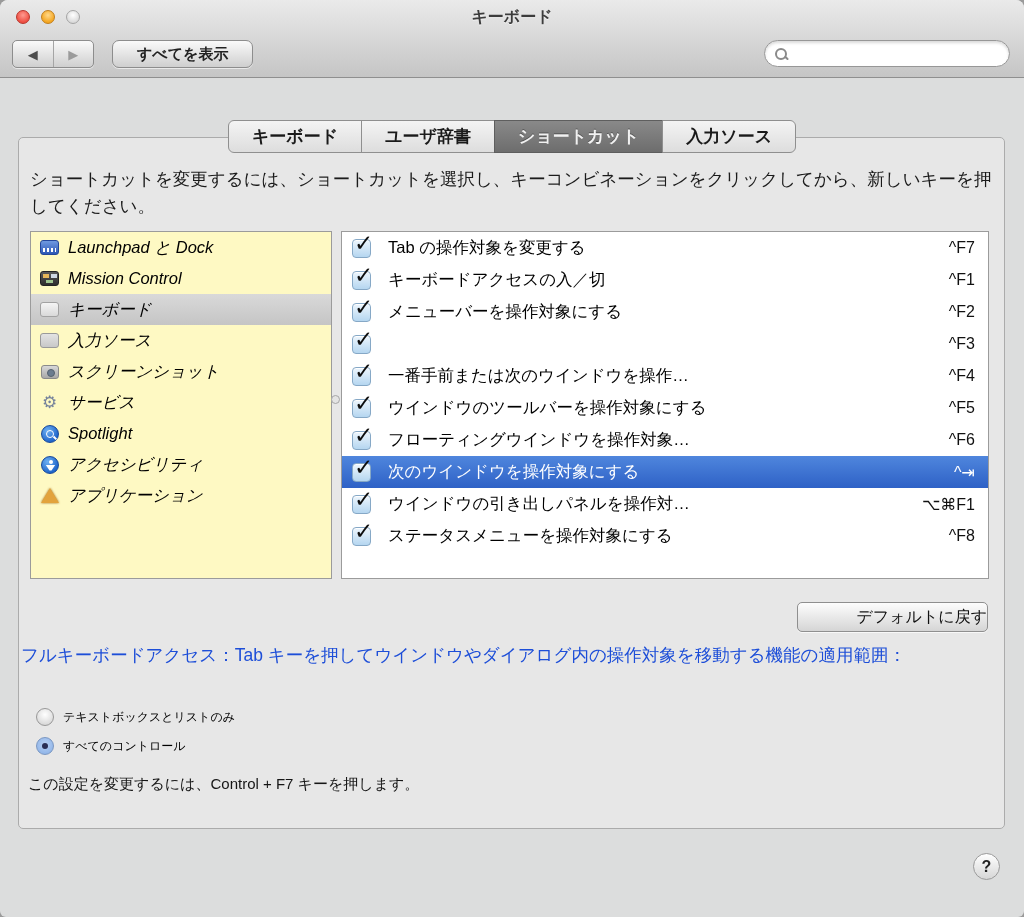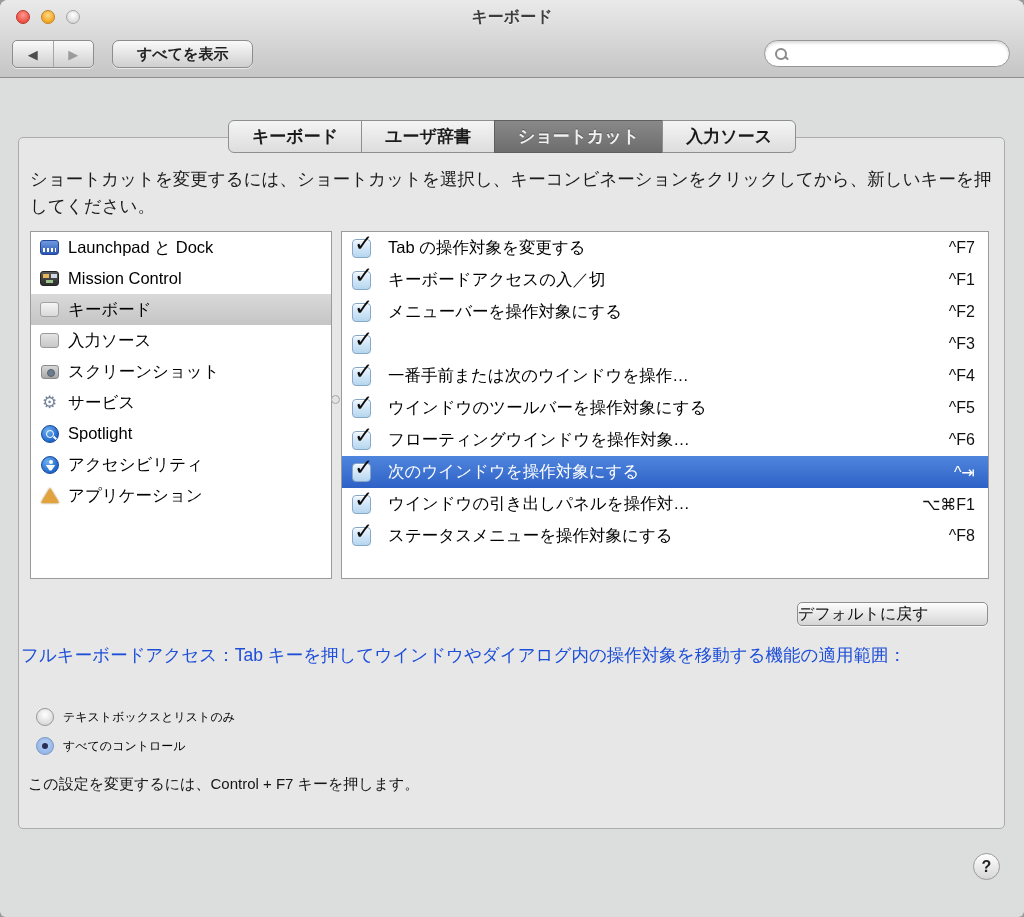--- a/index.html
+++ b/index.html
@@ -72,21 +72,21 @@
     background:linear-gradient(#898989,#6d6d6d); color:#f1f1f1;
     border-color:#5e5e5e; text-shadow:0 -1px 0 rgba(0,0,0,.35);
   }
   .instruction {
     position:absolute; left:30px; top:166px; width:968px;
     font-size:17.5px; line-height:1.55; color:#1b1b1b; z-index:2;
   }
   
   .sourcelist {
     position:absolute; left:30px; top:231px; width:302px; height:348px;
-    background:#ffffff; border:1px solid #9b9b9b; overflow:hidden; z-index:2;
+    background:#fef9c3; border:1px solid #9b9b9b; overflow:hidden; z-index:2;font-style:italic;
   }
   .src-item { height:31px; display:flex; align-items:center; padding-left:9px; gap:9px;
     font-size:16.5px; color:#000; }
   .src-item.selected { background:linear-gradient(#d9d9d9,#c5c5c5); }
   .src-icon { width:19px; height:19px; flex:0 0 19px; display:flex; align-items:center; justify-content:center; }
   .ic-rect { width:19px; height:15px; border-radius:3px; }
   .ic-dock { background:linear-gradient(#6f9ae0,#2c57b5); border:1px solid #24479a; position:relative; }
   .ic-dock::after { content:""; position:absolute; left:2px; bottom:2px; width:13px; height:4px;
     background:repeating-linear-gradient(90deg,#fff 0 2px,transparent 2px 4px); }
   .ic-mc { background:linear-gradient(#5a5a5a,#2d2d2d); border:1px solid #222; position:relative; }
@@ -123,23 +123,23 @@
   .sc-row.selected { background:linear-gradient(#4f86dd,#2e61c6); }
   .sc-check { position:relative; width:19px; height:19px; flex:0 0 19px; border-radius:4px;
     background:linear-gradient(#eef6fd,#b5d6f0); border:1px solid #86a8c6;
     box-shadow:inset 0 1px 0 #fff; }
   .sc-check .mark { position:absolute; left:1px; top:-8px; font-size:23px; font-weight:bold; color:#0d0d0d; line-height:1; }
   .sc-label { margin-left:17px; font-size:16.5px; color:#000; white-space:nowrap; overflow:hidden; }
   .sc-key { margin-left:auto; font-size:16px; color:#111; white-space:nowrap; }
   .sc-row.selected .sc-label, .sc-row.selected .sc-key { color:#fff; }
   
   .defaults-btn {
-    position:absolute; left:797px; top:602px; width:191px; height:24px; z-index:2;
+    position:absolute; left:797px; top:602px; width:191px; height:30px; z-index:2;
     background:linear-gradient(#fdfdfd,#d5d5d5); border:1px solid #8f8f8f; border-radius:5px;
-    font-size:16px; color:#111; display:flex; align-items:center; justify-content:flex-start;
+    font-size:16px; color:#111; display:flex; align-items:center; justify-content:flex-end;
     box-shadow:0 1px 0 rgba(255,255,255,.7);
   }
   .fka-text {
     position:absolute; left:21px; top:642px; width:968px; z-index:2;
     font-size:17.5px; line-height:1.5; color:#1d4ed8;
   }
   .radio-opt { position:absolute; left:36px; display:flex; align-items:center; gap:9px; z-index:2; }
   .radio-opt .rb { width:18px; height:18px; border-radius:50%;
     background:radial-gradient(circle at 50% 35%, #ffffff, #d7d7d7 80%); border:1px solid #989898; position:relative; }
   .radio-opt.selected .rb { background:radial-gradient(circle at 50% 40%, #b9d2f4, #8fb4e8 80%); border:1px solid #7a97c2; }

